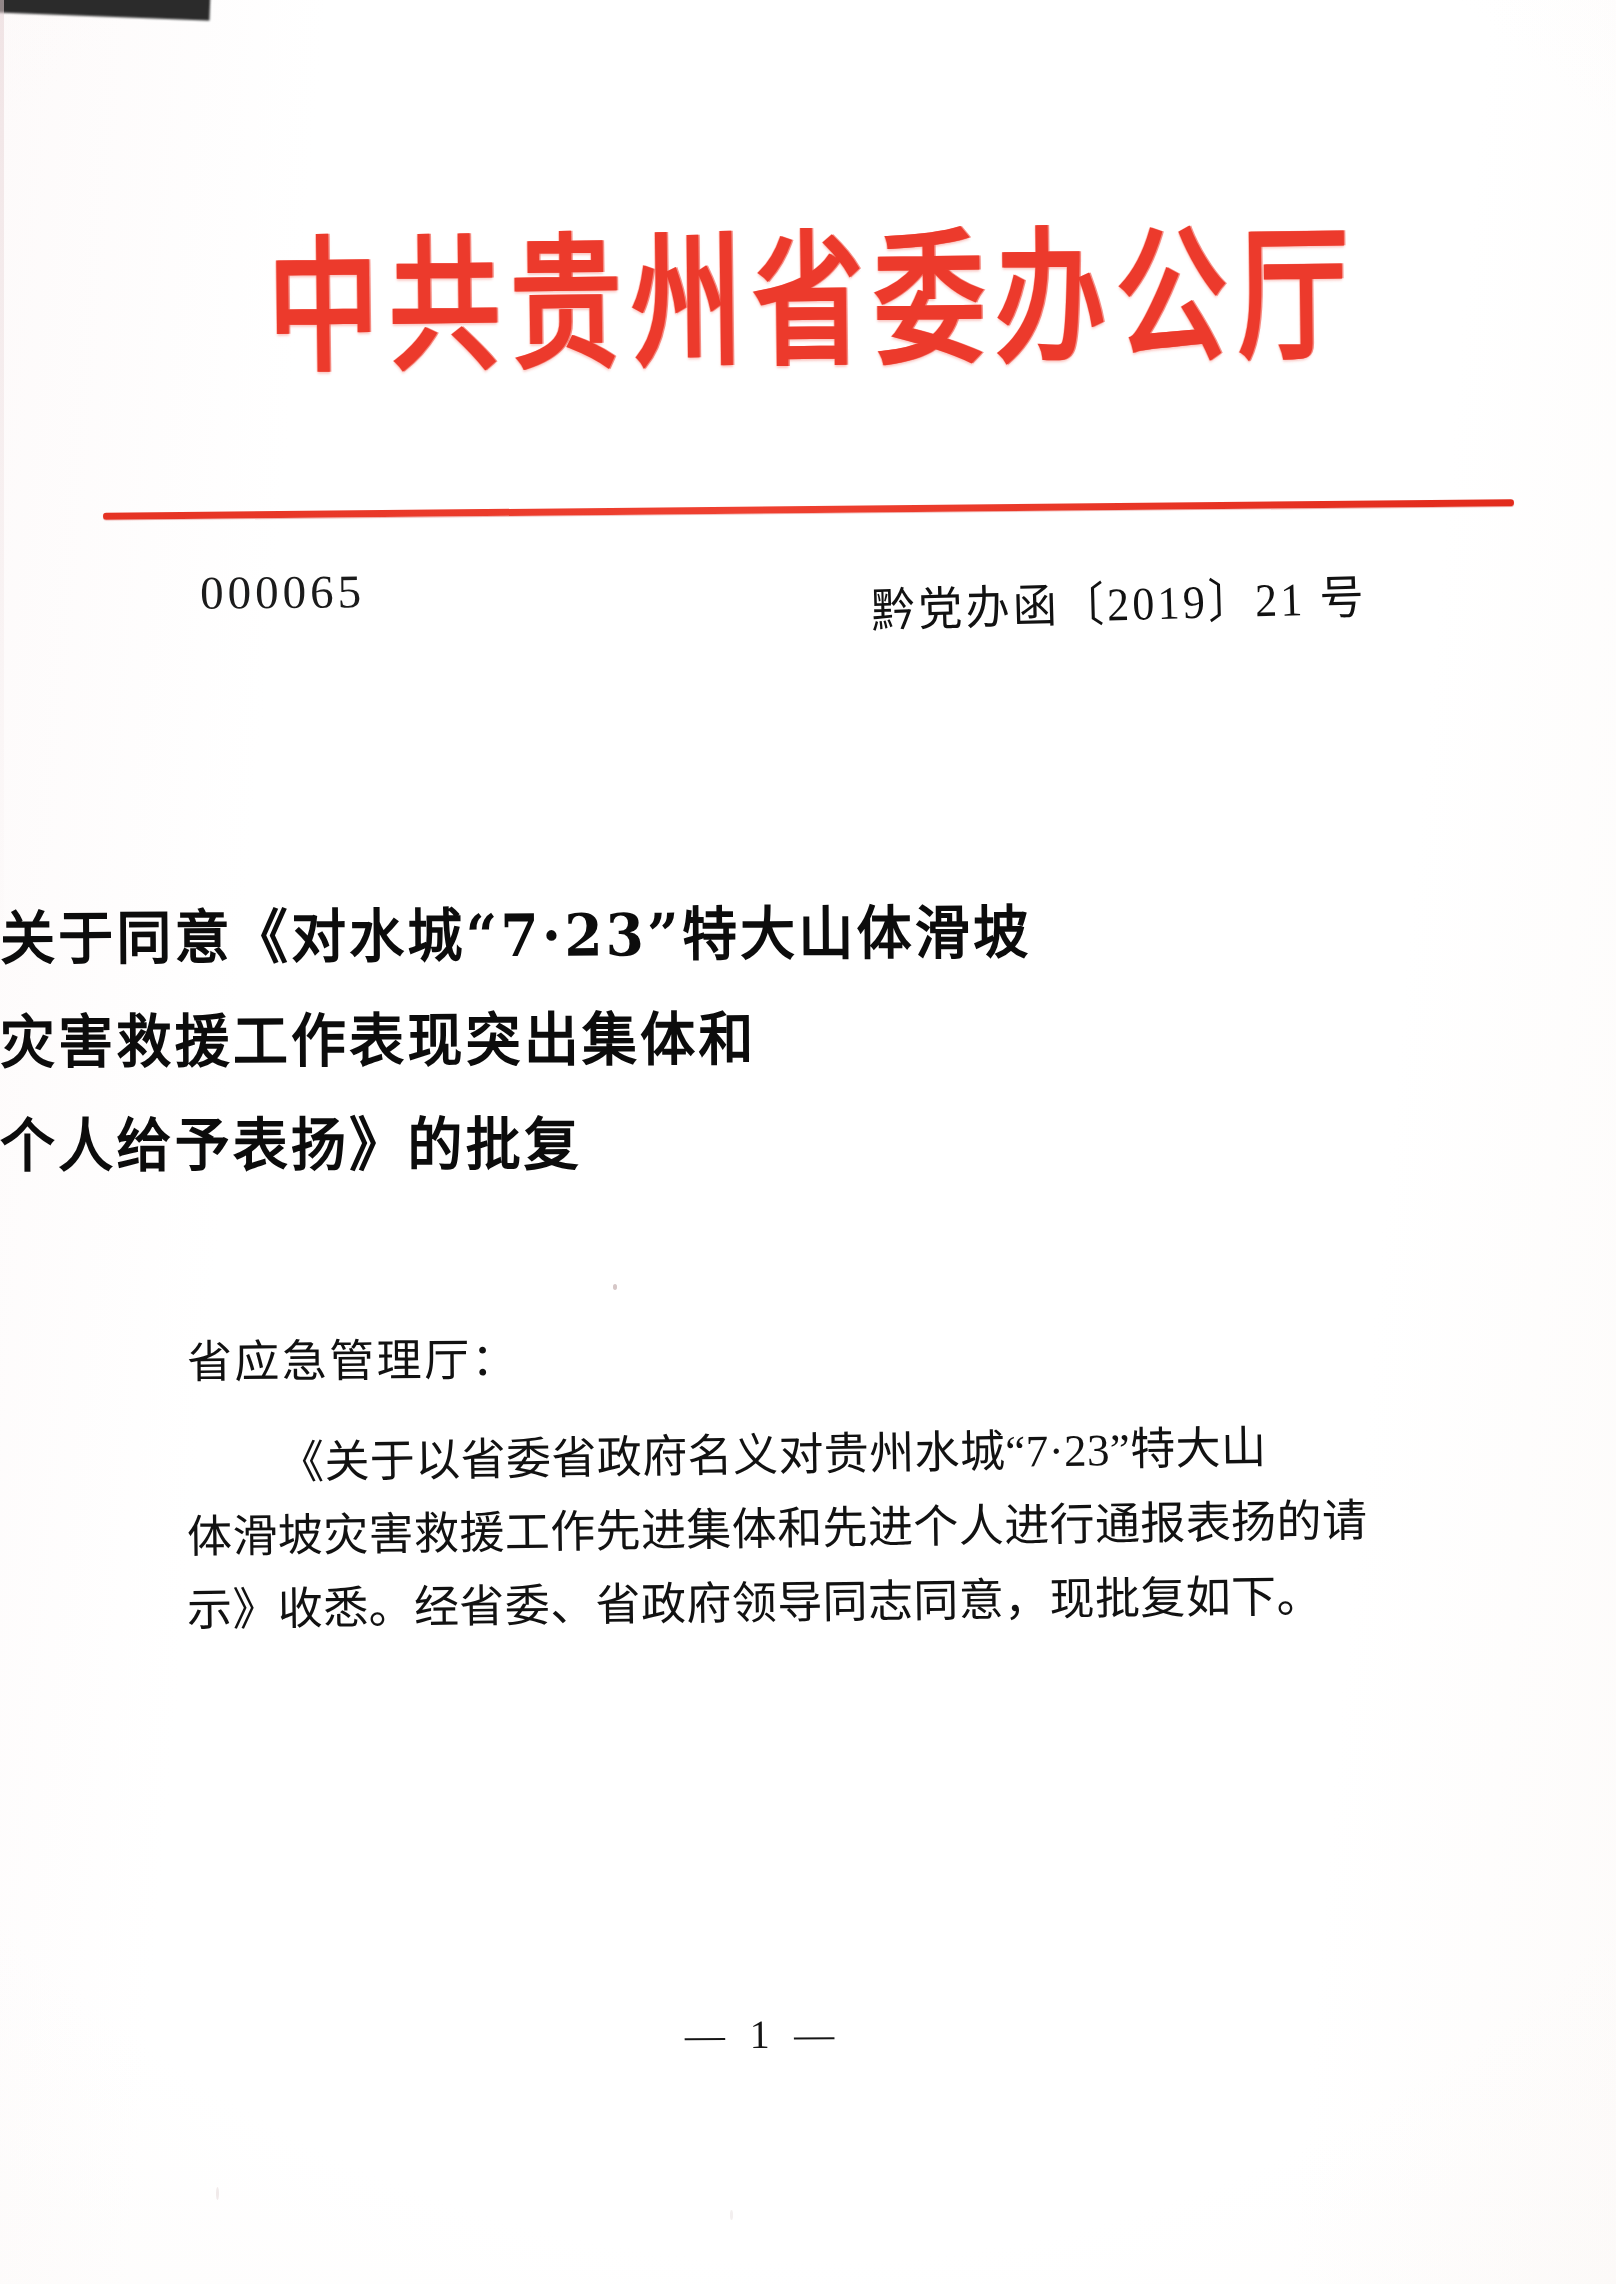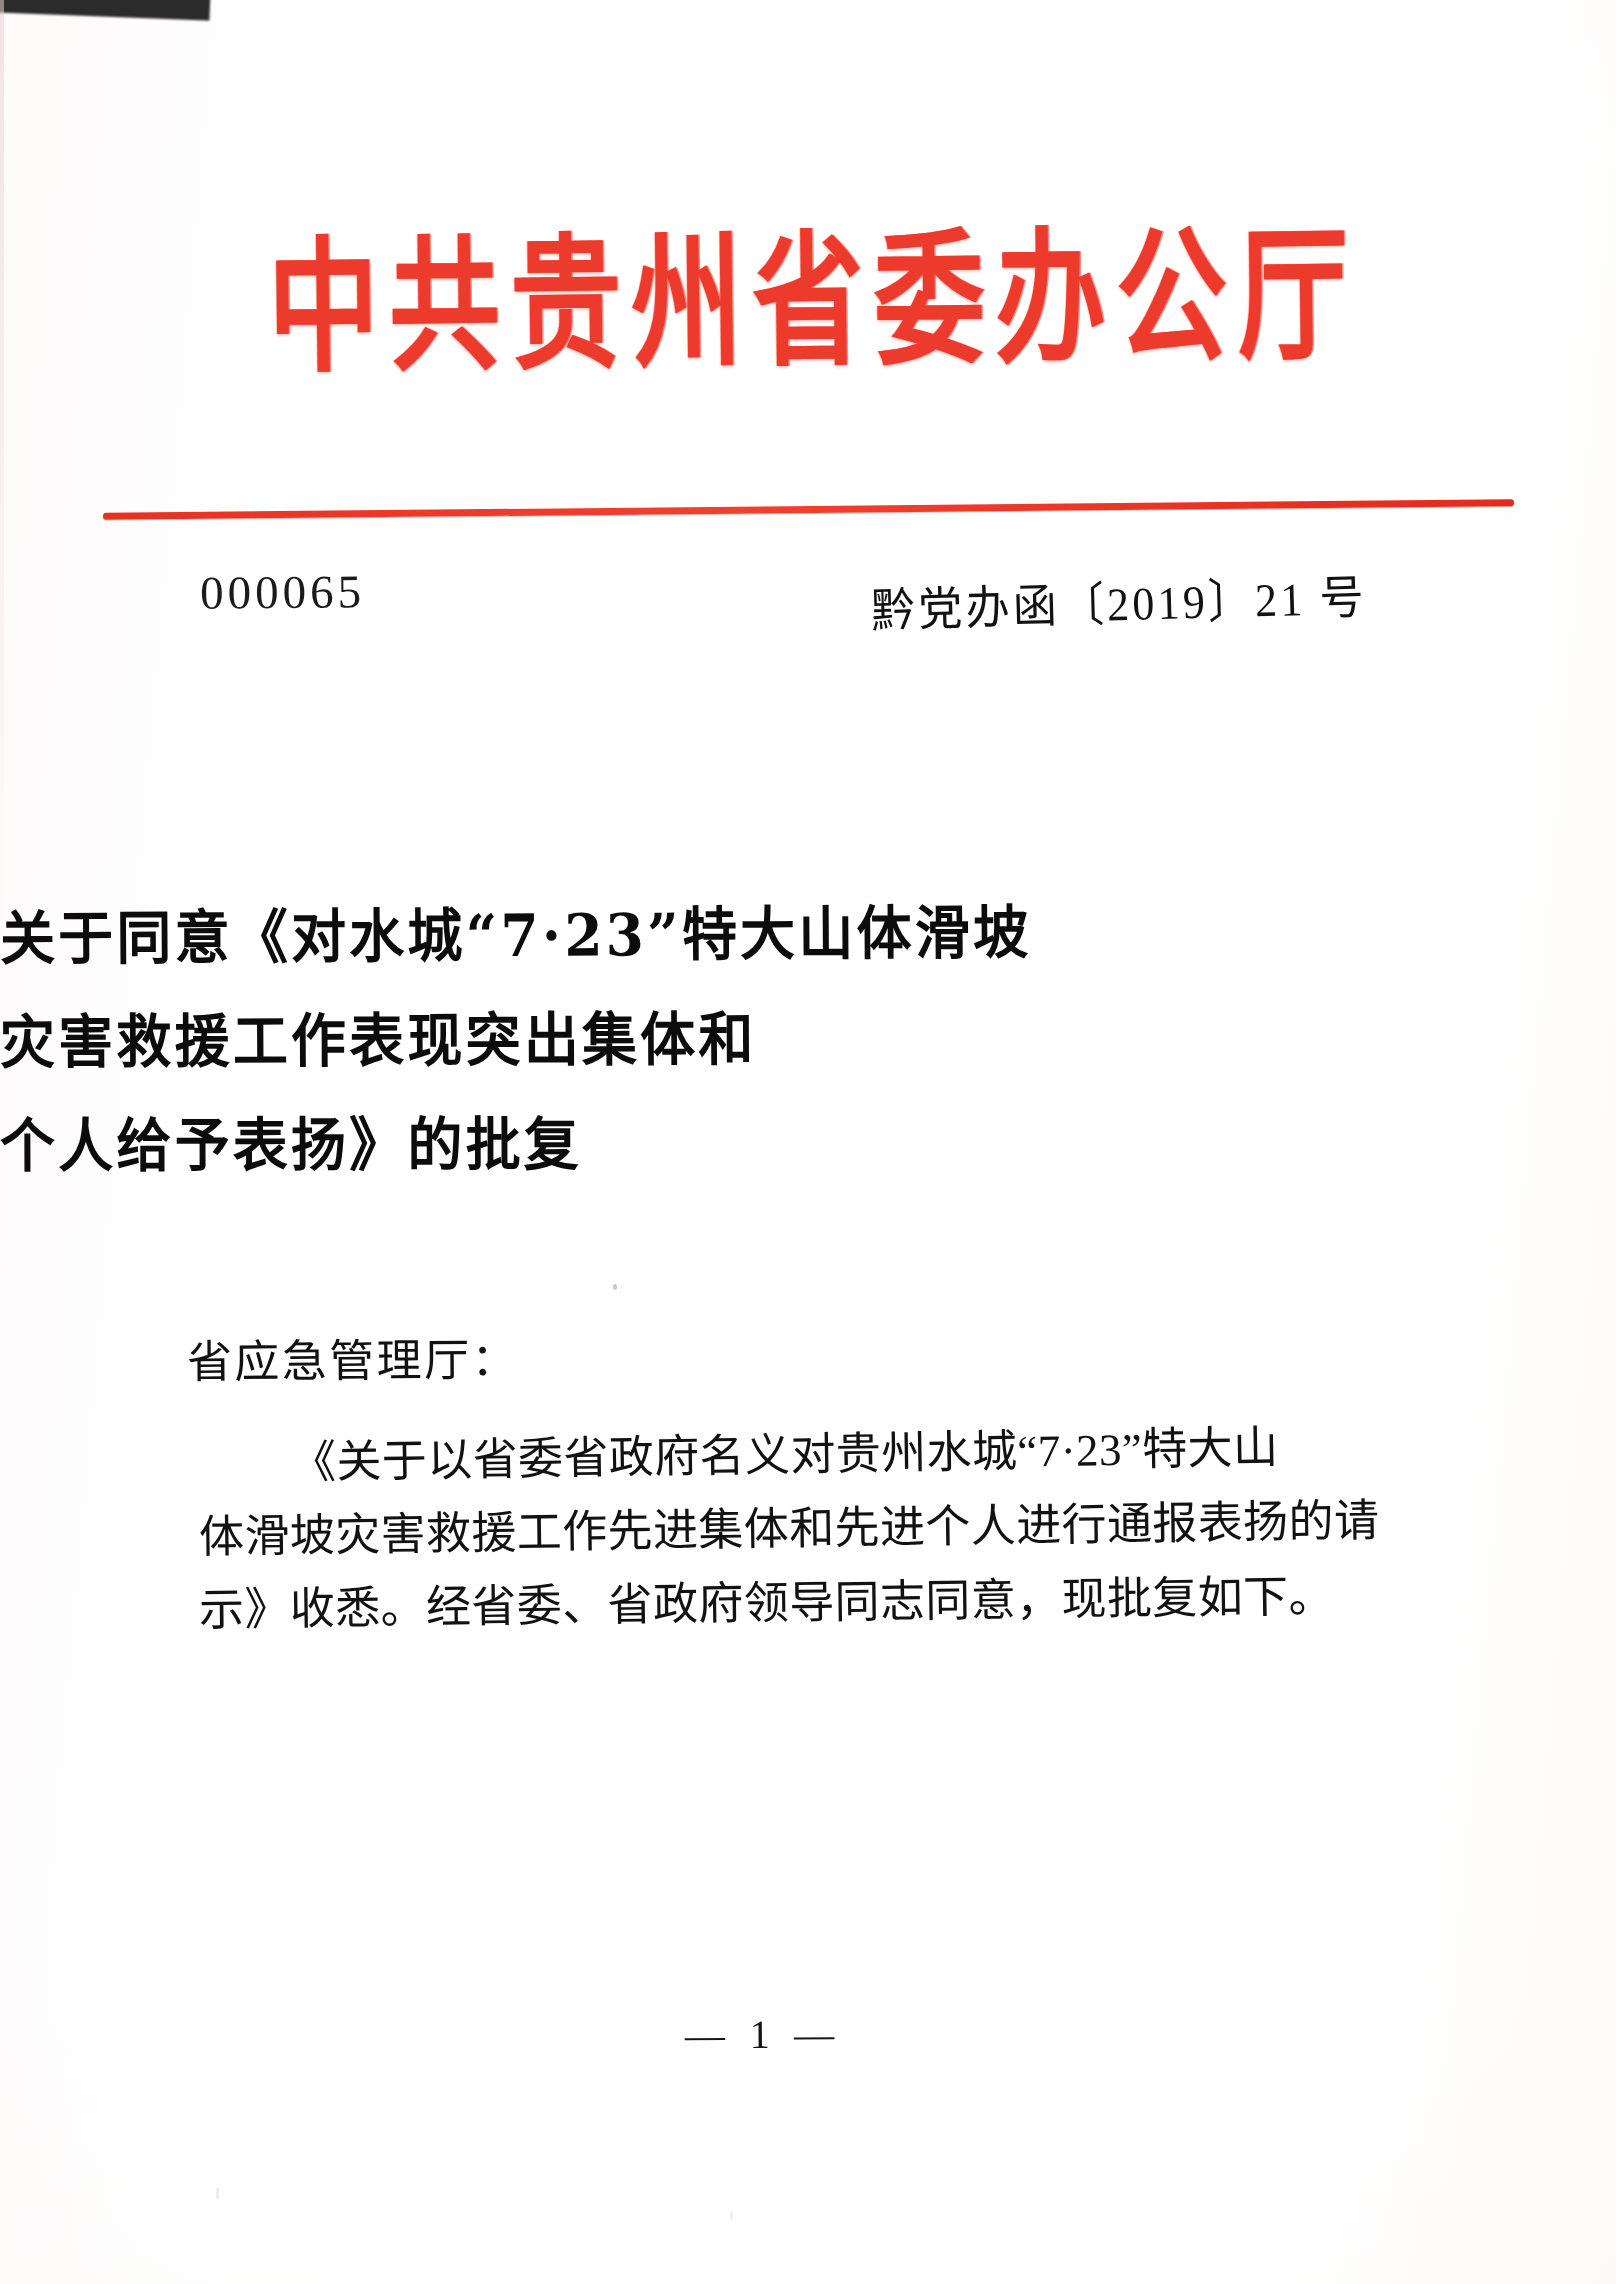--- a/index.html
+++ b/index.html
@@ -156,21 +156,21 @@
     font-family: "Liberation Serif", "DejaVu Serif", serif;
     font-size: 45px;
     line-height: 74px;
     letter-spacing: 2.4px;
     color: #111111;
     transform: rotate(-0.45deg);
     margin-bottom: 22.6px;
   }
 
   .para {
-    margin: 12px;
+    margin: 0;
   }
 
   .para .bline {
     font-family: "Liberation Serif", "DejaVu Serif", serif;
     font-size: 45px;
     line-height: 74px;
     letter-spacing: 0.4px;
     color: #121212;
     white-space: nowrap;
     text-align: justify;

